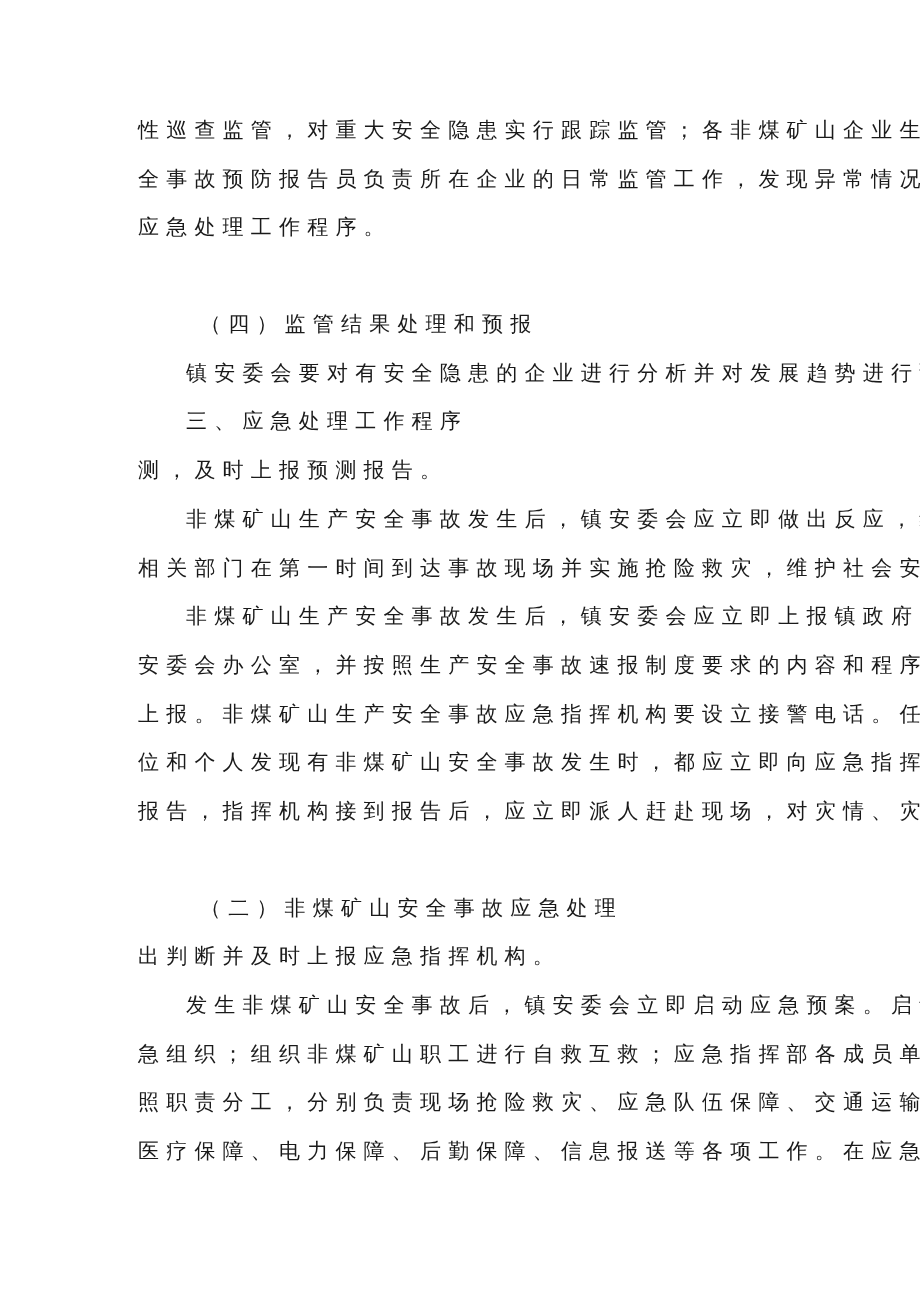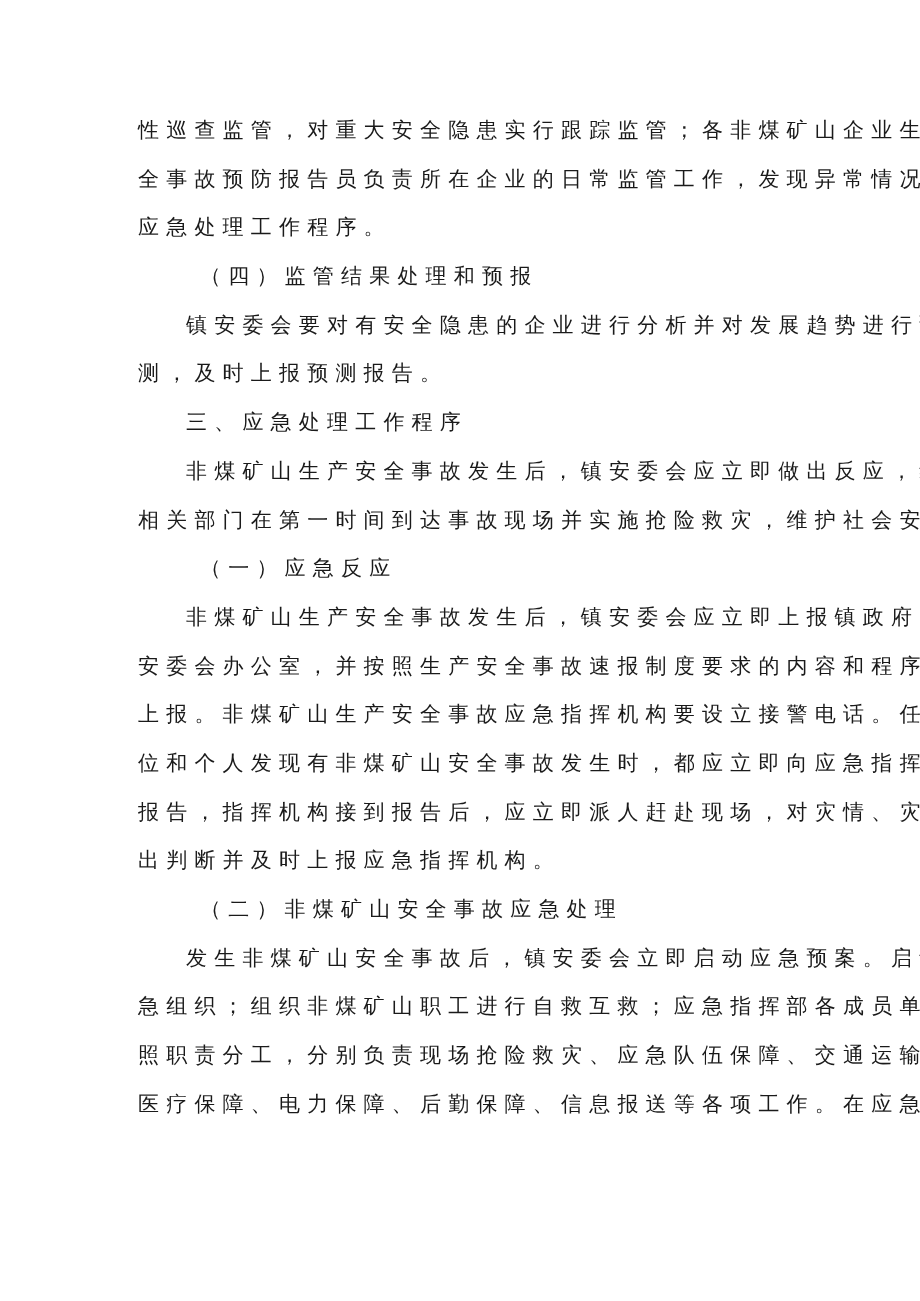--- a/index.html
+++ b/index.html
@@ -7,40 +7,39 @@
   .page {
     position:absolute; left:138px; top:112px; width:660px;
     font-family: "DejaVu Sans", "Liberation Sans", sans-serif;
     font-size:21px; color:#1a1a1a;
   }
   .line {
     height:48.7px; line-height:36px;
     white-space:nowrap; letter-spacing:7.2px;
   }
   .indent1 { padding-left:48px; }
-  .indent2 { padding-left:62px; }
+  .indent2 { padding-left:62px;margin-top:48px; }
 </style>
 </head>
 <body>
 
 <div class="page">
   <div class="line">性巡查监管，对重大安全隐患实行跟踪监管；各非煤矿山企业生产安</div>
   <div class="line">全事故预防报告员负责所在企业的日常监管工作，发现异常情况立即</div>
   <div class="line">应急处理工作程序。</div>
   <div class="line indent2">（四）监管结果处理和预报</div>
   <div class="line indent1">镇安委会要对有安全隐患的企业进行分析并对发展趋势进行预</div>
+  <div class="line indent1">三、应急处理工作程序</div>
   <div class="line">测，及时上报预测报告。</div>
-  <div class="line indent1">三、应急处理工作程序</div>
   <div class="line indent1">非煤矿山生产安全事故发生后，镇安委会应立即做出反应，组织</div>
   <div class="line">相关部门在第一时间到达事故现场并实施抢险救灾，维护社会安定。</div>
-  <div class="line indent2">（一）应急反应</div>
   <div class="line indent1">非煤矿山生产安全事故发生后，镇安委会应立即上报镇政府、区</div>
   <div class="line">安委会办公室，并按照生产安全事故速报制度要求的内容和程序及时</div>
   <div class="line">上报。非煤矿山生产安全事故应急指挥机构要设立接警电话。任何单</div>
   <div class="line">位和个人发现有非煤矿山安全事故发生时，都应立即向应急指挥机构</div>
   <div class="line">报告，指挥机构接到报告后，应立即派人赶赴现场，对灾情、灾害做</div>
+  <div class="line indent2">（二）非煤矿山安全事故应急处理</div>
   <div class="line">出判断并及时上报应急指挥机构。</div>
-  <div class="line indent2">（二）非煤矿山安全事故应急处理</div>
   <div class="line indent1">发生非煤矿山安全事故后，镇安委会立即启动应急预案。启动应</div>
   <div class="line">急组织；组织非煤矿山职工进行自救互救；应急指挥部各成员单位按</div>
   <div class="line">照职责分工，分别负责现场抢险救灾、应急队伍保障、交通运输保障、</div>
   <div class="line">医疗保障、电力保障、后勤保障、信息报送等各项工作。在应急过程</div>
 </div>
 
 </body></html>

